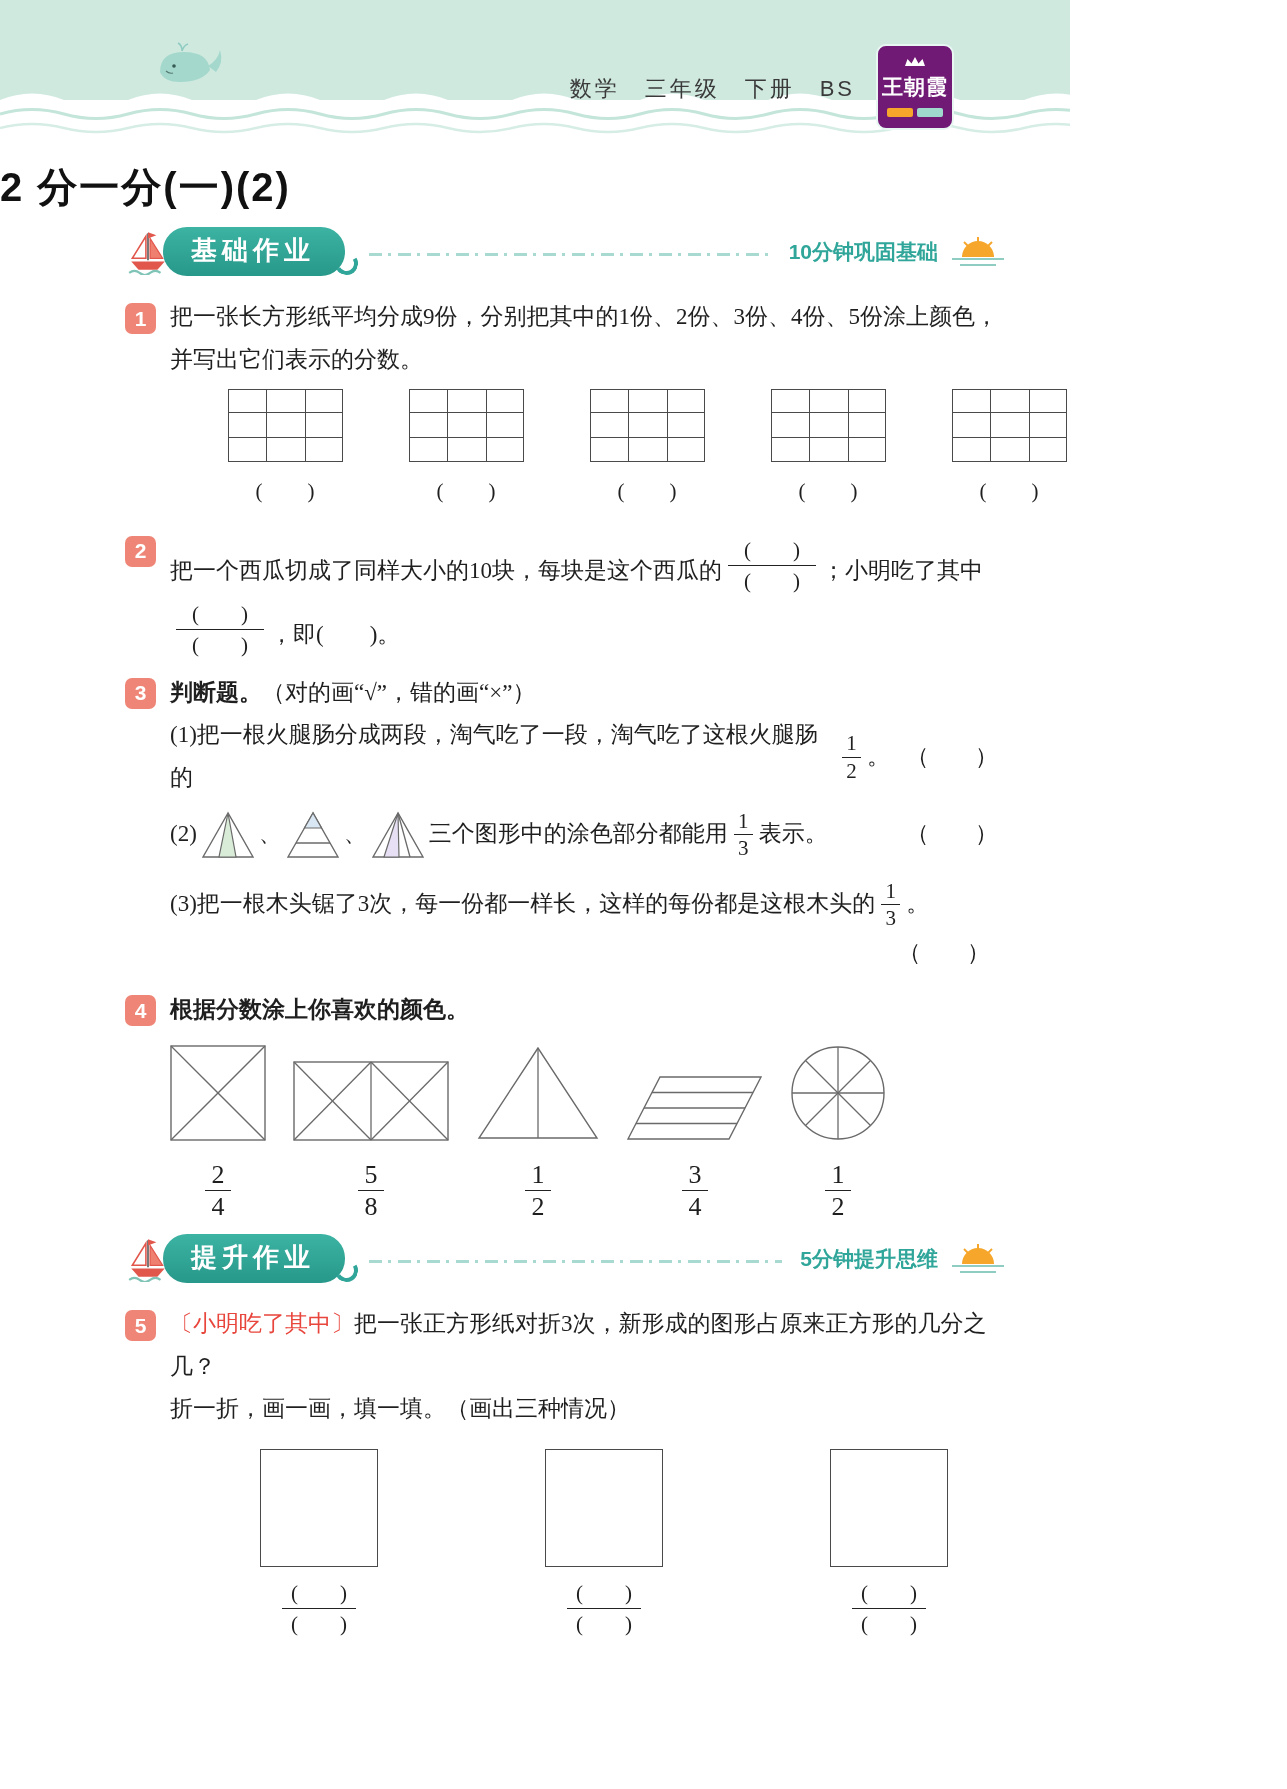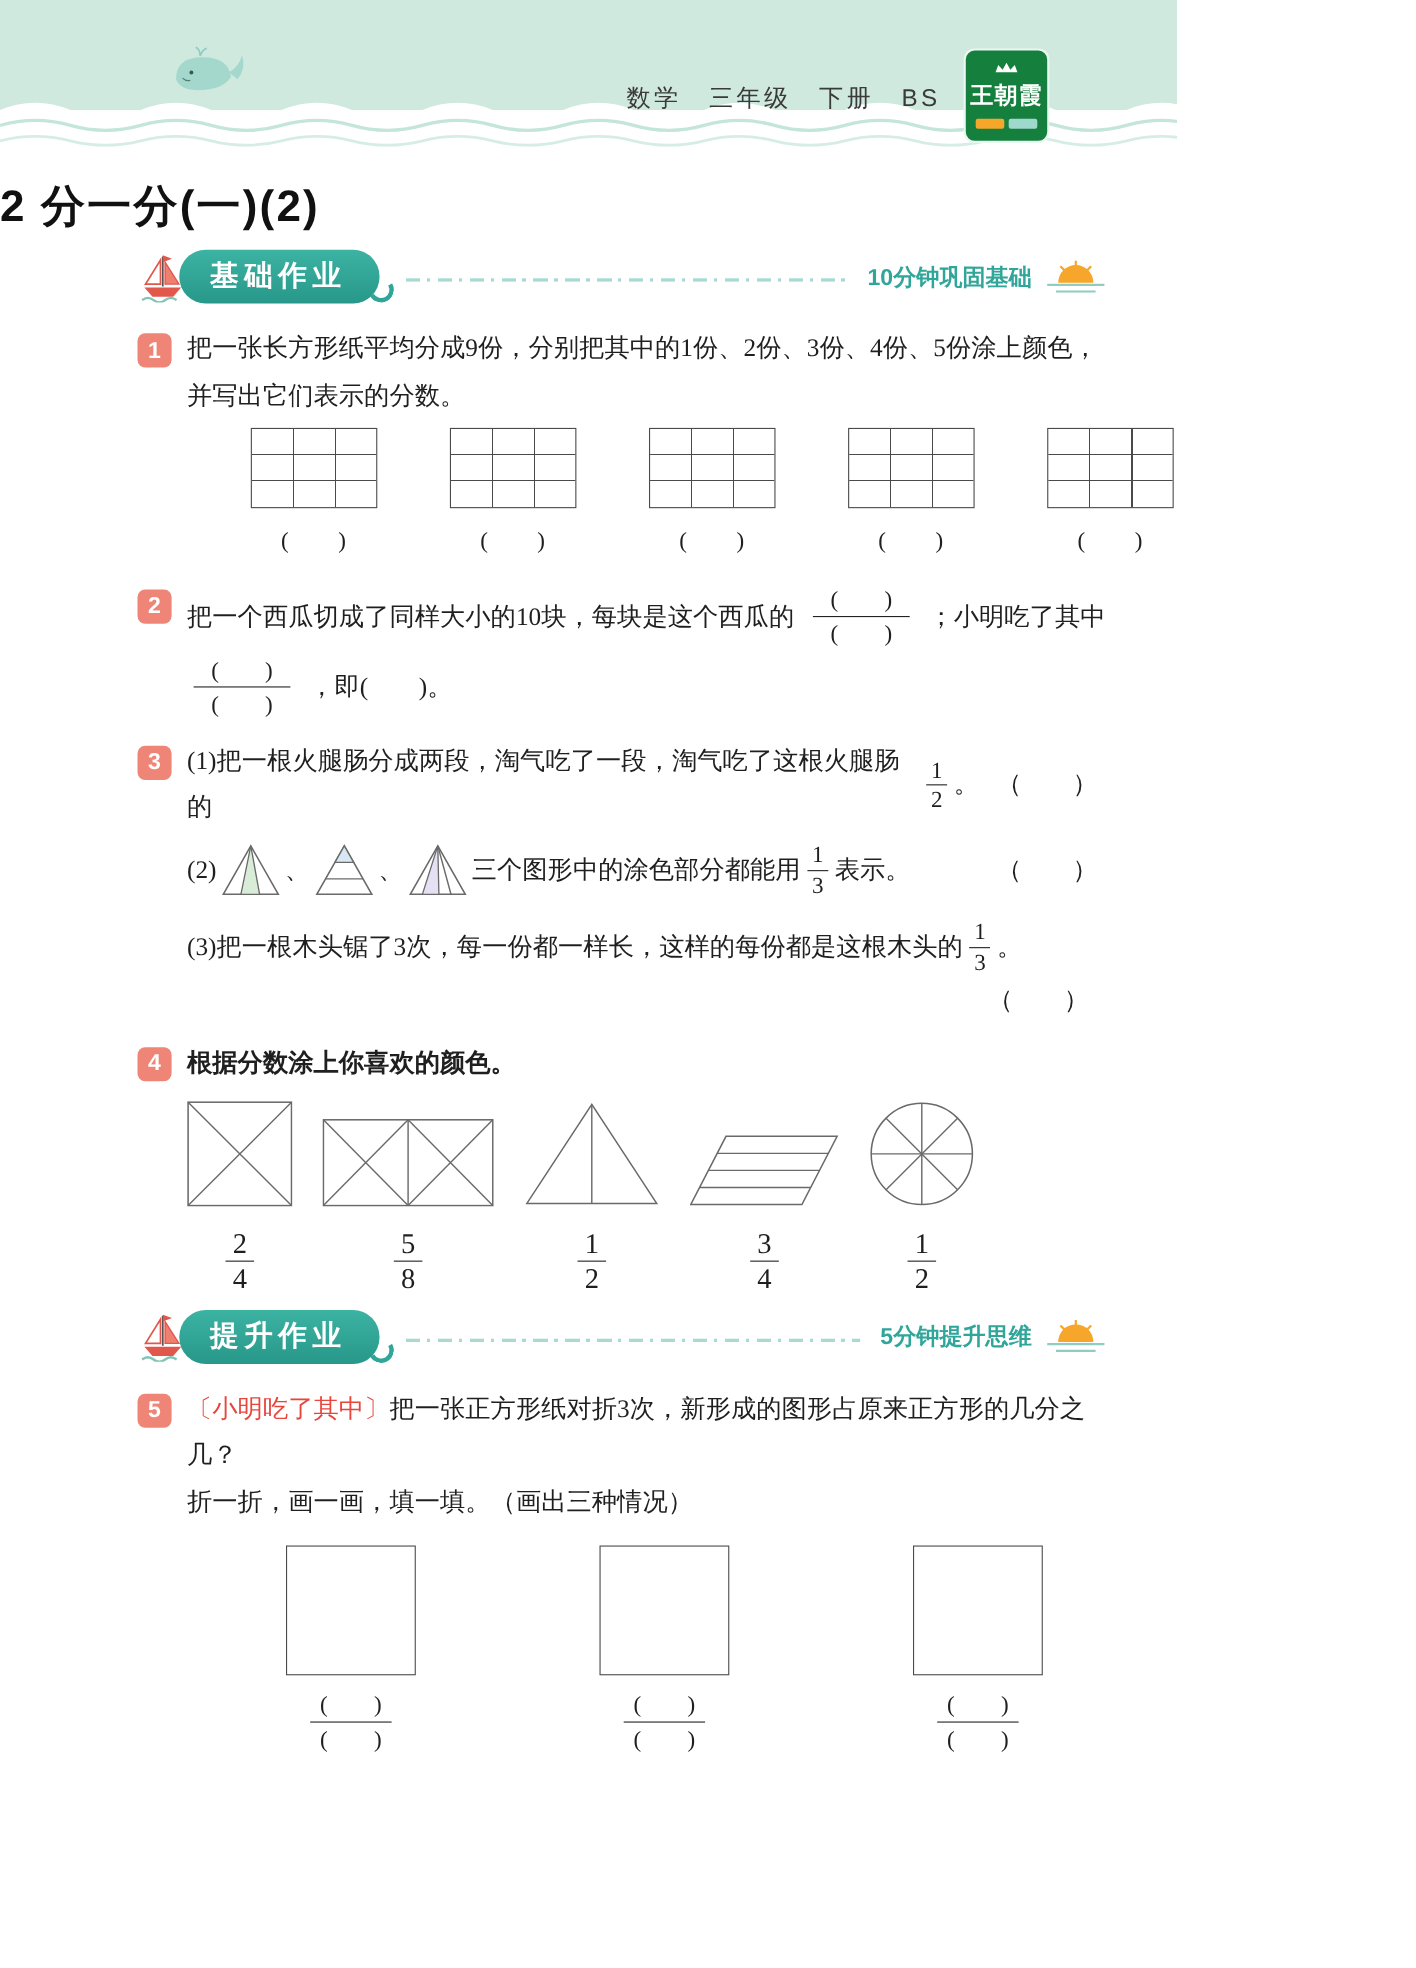--- a/index.html
+++ b/index.html
@@ -15,21 +15,21 @@
   }
   .header-svg { display:block; }
   .course-info {
     position: absolute; top: 74px; right: 215px;
     font-family: "Liberation Sans", sans-serif;
     font-size: 22px; color: #3a3a3a; letter-spacing: 3px;
   }
   .logo-badge {
     position: absolute; top: 44px; right: 116px;
     width: 78px; height: 86px;
-    background: #15803d; border: 2px solid #e9f7f3; border-radius: 10px;
+    background: #701a75; border: 2px solid #e9f7f3; border-radius: 10px;
     display: flex; flex-direction: column; align-items: center; justify-content: center; gap: 7px;
   }
   .logo-text {
     color: #fff; font-family: "Liberation Sans", sans-serif;
     font-weight: bold; font-size: 21px; letter-spacing: 1px;
   }
   .logo-ribbon { display: flex; gap: 4px; }
   .logo-ribbon i { display: block; width: 26px; height: 9px; border-radius: 2px; }
   .logo-ribbon .r1 { background: #f6a62a; }
   .logo-ribbon .r2 { background: #9fd8cd; }
@@ -85,21 +85,21 @@
   .grid-fig { display: flex; flex-direction: column; align-items: center; gap: 10px; }
   .grid3 {
     width: 115px; height: 73px;
     border: 1.5px solid #4a4a4a;
     background-image:
       repeating-linear-gradient(90deg, transparent 0 37.3px, #4a4a4a 37.3px 38.3px),
       repeating-linear-gradient(0deg, transparent 0 23.3px, #4a4a4a 23.3px 24.3px);
   }
   .paren-blank { font-size: 21px; letter-spacing: 1px; }
 
-  .fline { display: flex; align-items: center; min-height: 64px; gap: 11px; }
+  .fline { display: flex; align-items: flex-end; min-height: 64px; }
   .fracblank {
     display: inline-flex; flex-direction: column; align-items: center;
     line-height: 1.15; font-size: 21px; margin: 0 6px;
   }
   .fracblank .fb-bar { width: 88px; border-top: 1.6px solid #222; margin: 3px 0; }
   .fracblank.small .fb-bar { width: 74px; }
 
   .frac {
     display: inline-flex; flex-direction: column; align-items: center;
     line-height: 1.05; font-size: 21px; margin: 0 6px;
@@ -238,20 +238,23 @@
             <span>(　　)</span>
           </span>
           <span>，即(　　)。</span>
         </div>
       </div>
     </div>
 
     <div class="question">
       <div class="qnum">3</div>
       <div class="qbody">
+        <div class="qtext">
+          <span class="bold-sans">判断题。</span><span>（对的画“√”，错的画“×”）</span>
+        </div>
 
         <div class="judge-item">
           <span>(1)把一根火腿肠分成两段，淘气吃了一段，淘气吃了这根火腿肠的</span>
           <span class="frac">
             <span>1</span>
             <span class="f-bar"></span>
             <span>2</span>
           </span>
           <span>。</span>
           <span class="fill"></span>

